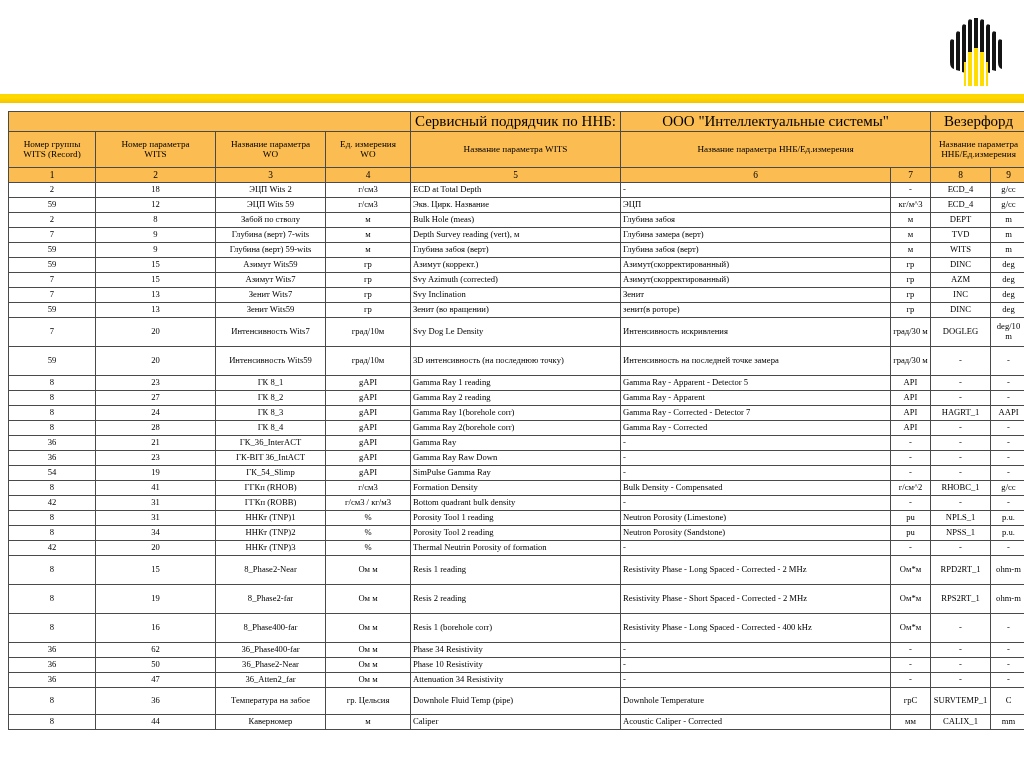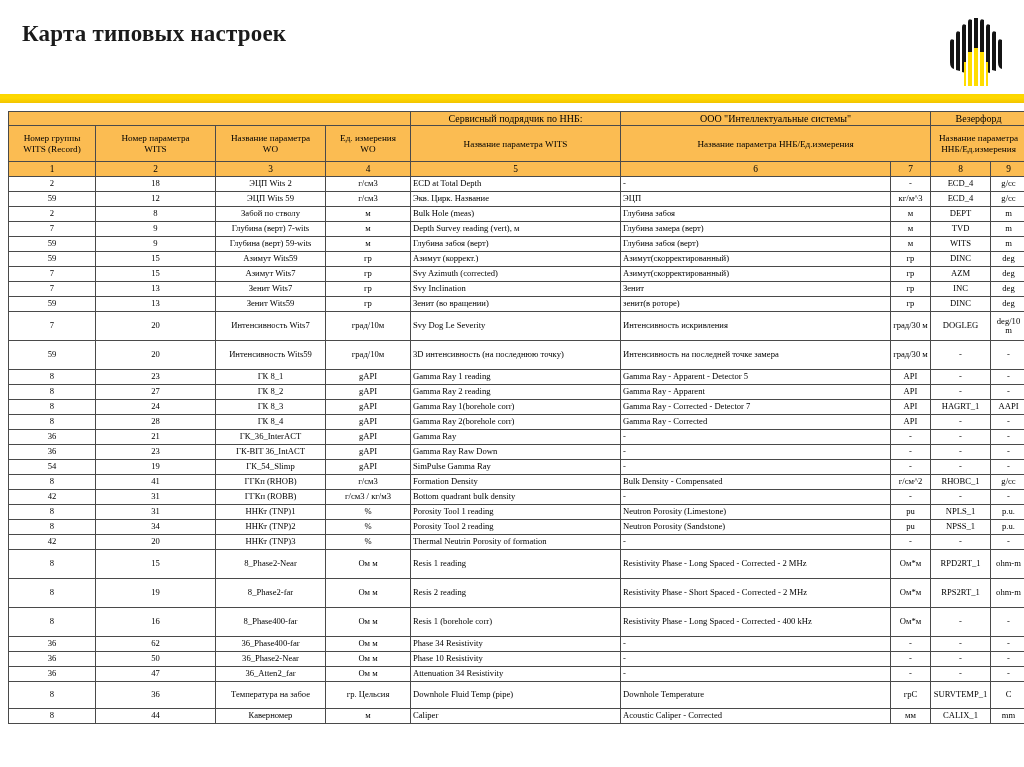--- a/index.html
+++ b/index.html
@@ -73,21 +73,21 @@
     background: #fbbc52;
     text-align: center;
     font-weight: bold;
     font-size: 9.2px;
     color: #000;
   }
   .hdr-group {
     background: #fbbc52;
     text-align: center;
     font-weight: bold;
-    font-size: 10px;
+    font-size: 15px;
   }
   .hdr-blank { background: #fbbc52; border-left: 1px solid #fbbc52; border-top:1px solid #fbbc52;}
   .numrow td {
     background: #fbbc52;
     text-align: center;
     font-weight: bold;
     font-size: 9.4px;
     height: 12px;
   }
 
@@ -107,21 +107,20 @@
   col.c5 { width: 210px; }
   col.c6 { width: 270px; }
   col.c7 { width: 40px; }
   col.c8 { width: 60px; }
   col.c9 { width: 36px; }
 </style>
 </head>
 <body>
 
 <div class="slide-header">
-  <div class="slide-title">Карта типовых настроек</div>
 
   <svg class="logo" viewBox="0 0 62 72">
     <g fill="#141414">
       <path d="M6 26 L6 46 Q6 52 10 53 L10 24 Q6 22 6 26 Z"></path>
       <path d="M12 18 L12 54 L16 55 L16 16 Q12 14 12 18 Z"></path>
       <path d="M18 11 L18 56 L22 57 L22 9 Q18 7 18 11 Z"></path>
       <path d="M24 6 L24 57 L28 58 L28 4 Q24 2 24 6 Z"></path>
       <path d="M30 2 L34 2 L34 58 L30 58 Z"></path>
       <path d="M36 6 Q36 2 40 4 L40 58 L36 57 Z"></path>
       <path d="M42 11 Q42 7 46 9 L46 57 L42 56 Z"></path>
@@ -295,21 +294,21 @@
           <td class="c-left">зенит(в роторе)</td>
           <td class="c-center">гр</td>
           <td class="c-center">DINC</td>
           <td class="c-center">deg</td>
         </tr>
         <tr class="data tall">
           <td class="c-center">7</td>
           <td class="c-center">20</td>
           <td class="c-center">Интенсивность Wits7</td>
           <td class="c-center">град/10м</td>
-          <td class="c-left">Svy Dog Le Severity</td>
+          <td class="c-left">Svy Dog Le Density</td>
           <td class="c-left">Интенсивность искривления</td>
           <td class="c-center">град/30 м</td>
           <td class="c-center">DOGLEG</td>
           <td class="c-center">deg/10 m</td>
         </tr>
         <tr class="data tall">
           <td class="c-center">59</td>
           <td class="c-center">20</td>
           <td class="c-center">Интенсивность Wits59</td>
           <td class="c-center">град/10м</td>

